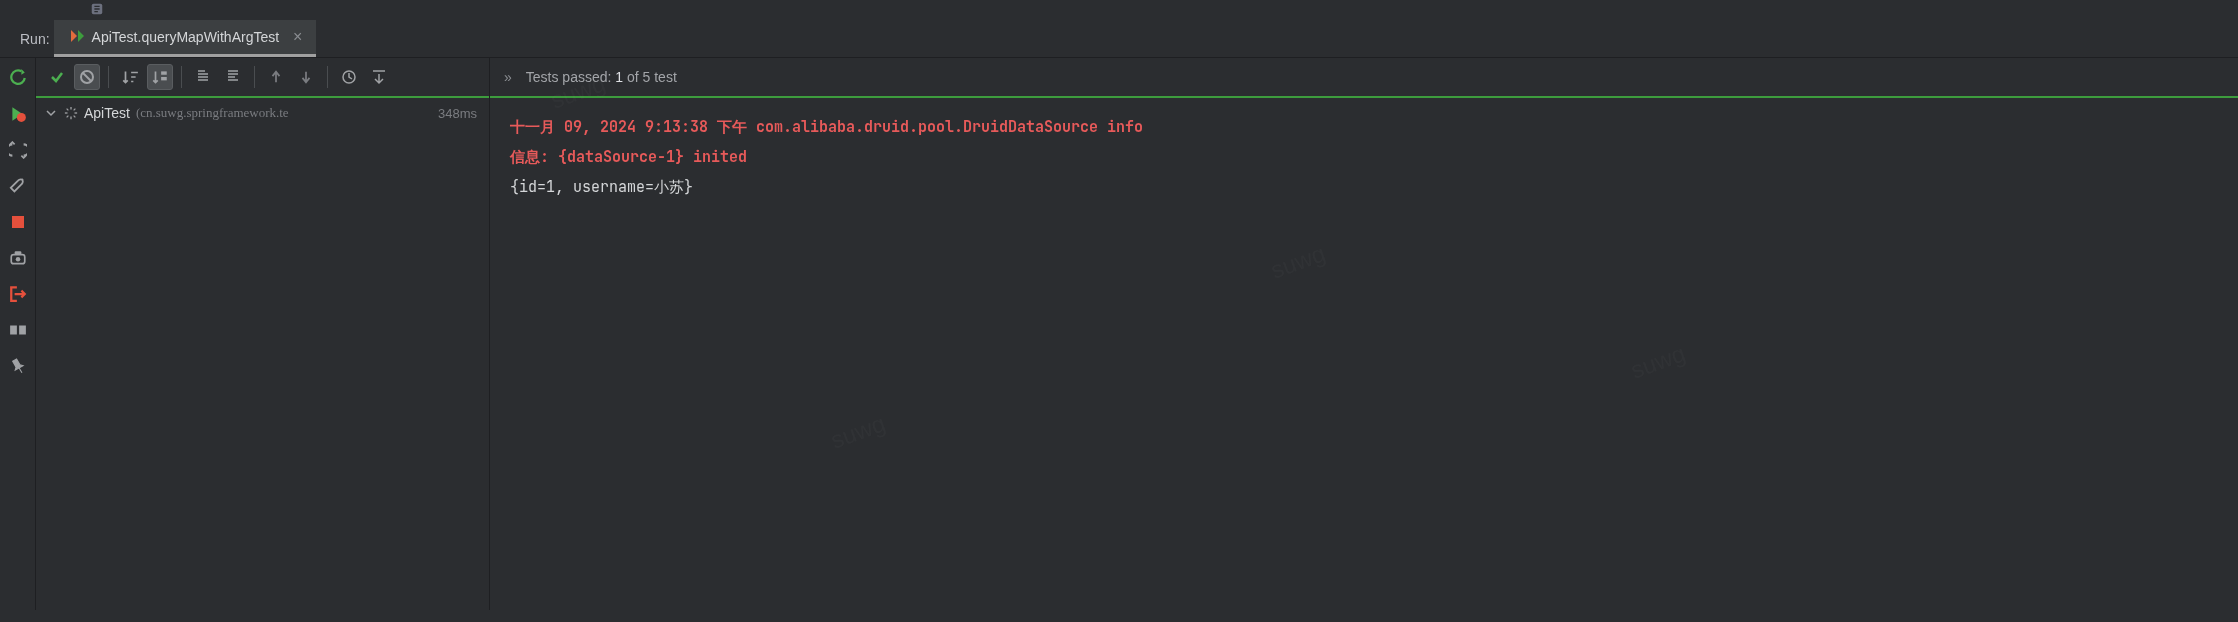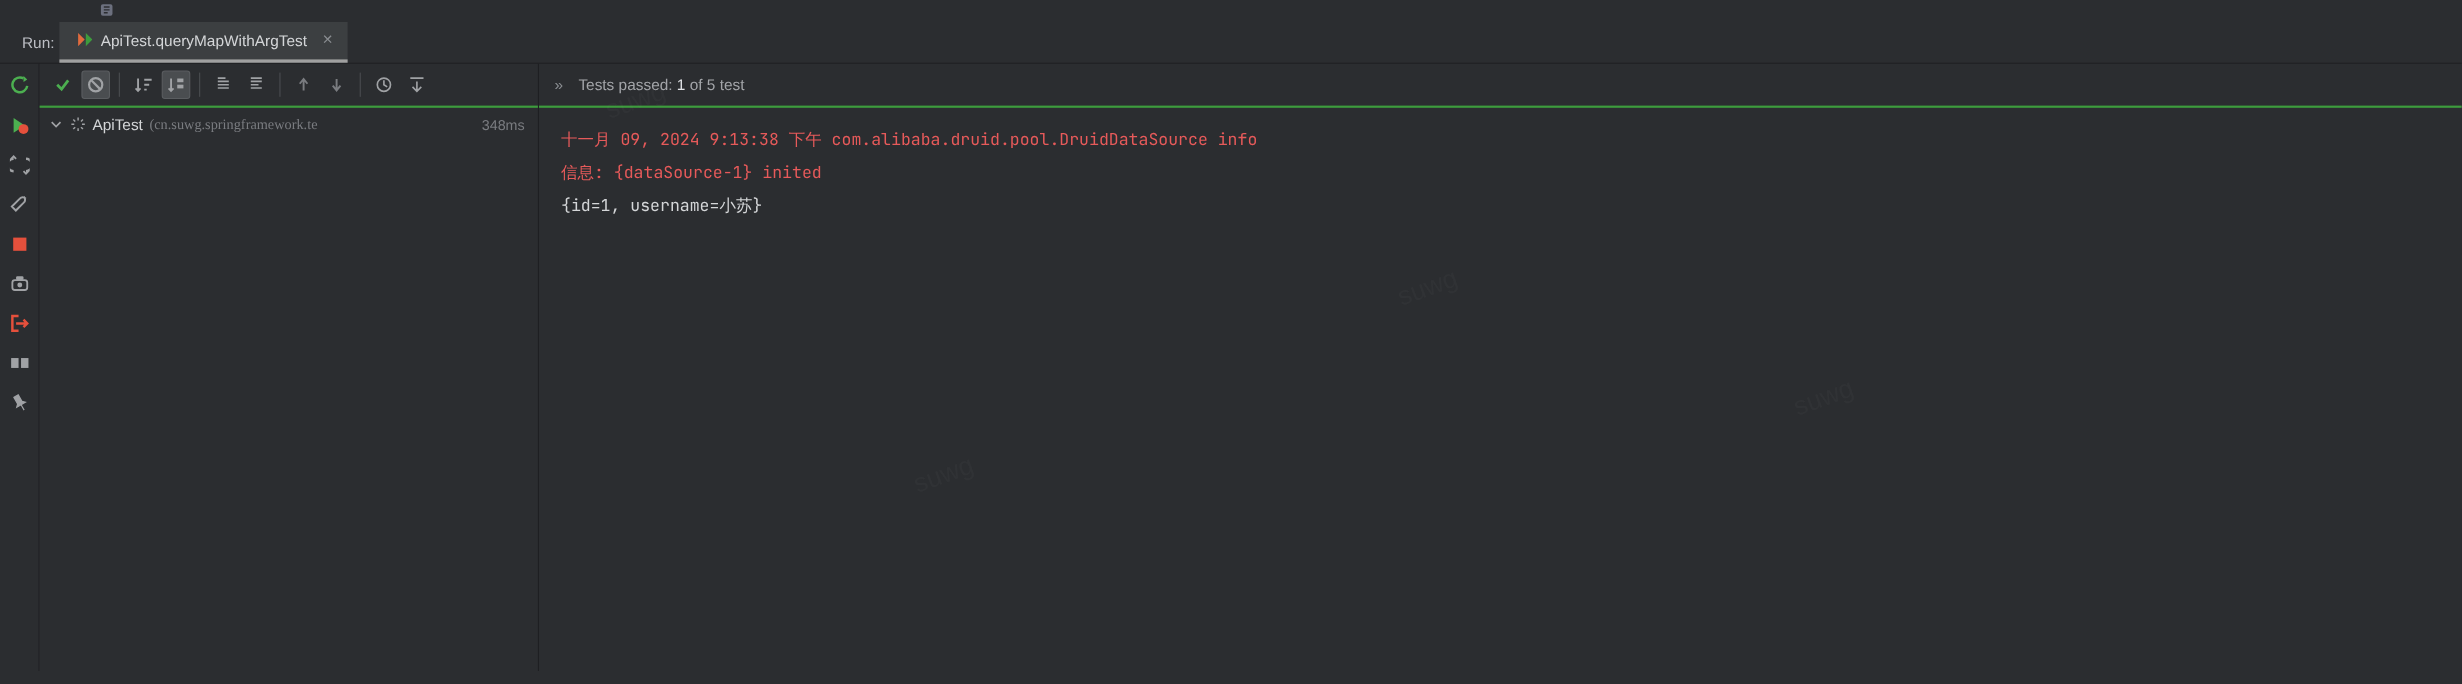--- a/index.html
+++ b/index.html
@@ -208,20 +208,21 @@
       font-family: "JetBrains Mono", "Consolas", monospace;
       font-size: 15px;
       line-height: 2.0;
       position: relative;
     }
     .console-line {
       white-space: pre;
     }
     .red-text {
       color: #e75a5a;
+      font-weight: bold;
     }
     .white-text {
       color: #d4d6d8;
     }
     .watermark {
       position: absolute;
       color: rgba(150,150,150,0.05);
       font-size: 24px;
       font-family: sans-serif;
       transform: rotate(-20deg);

